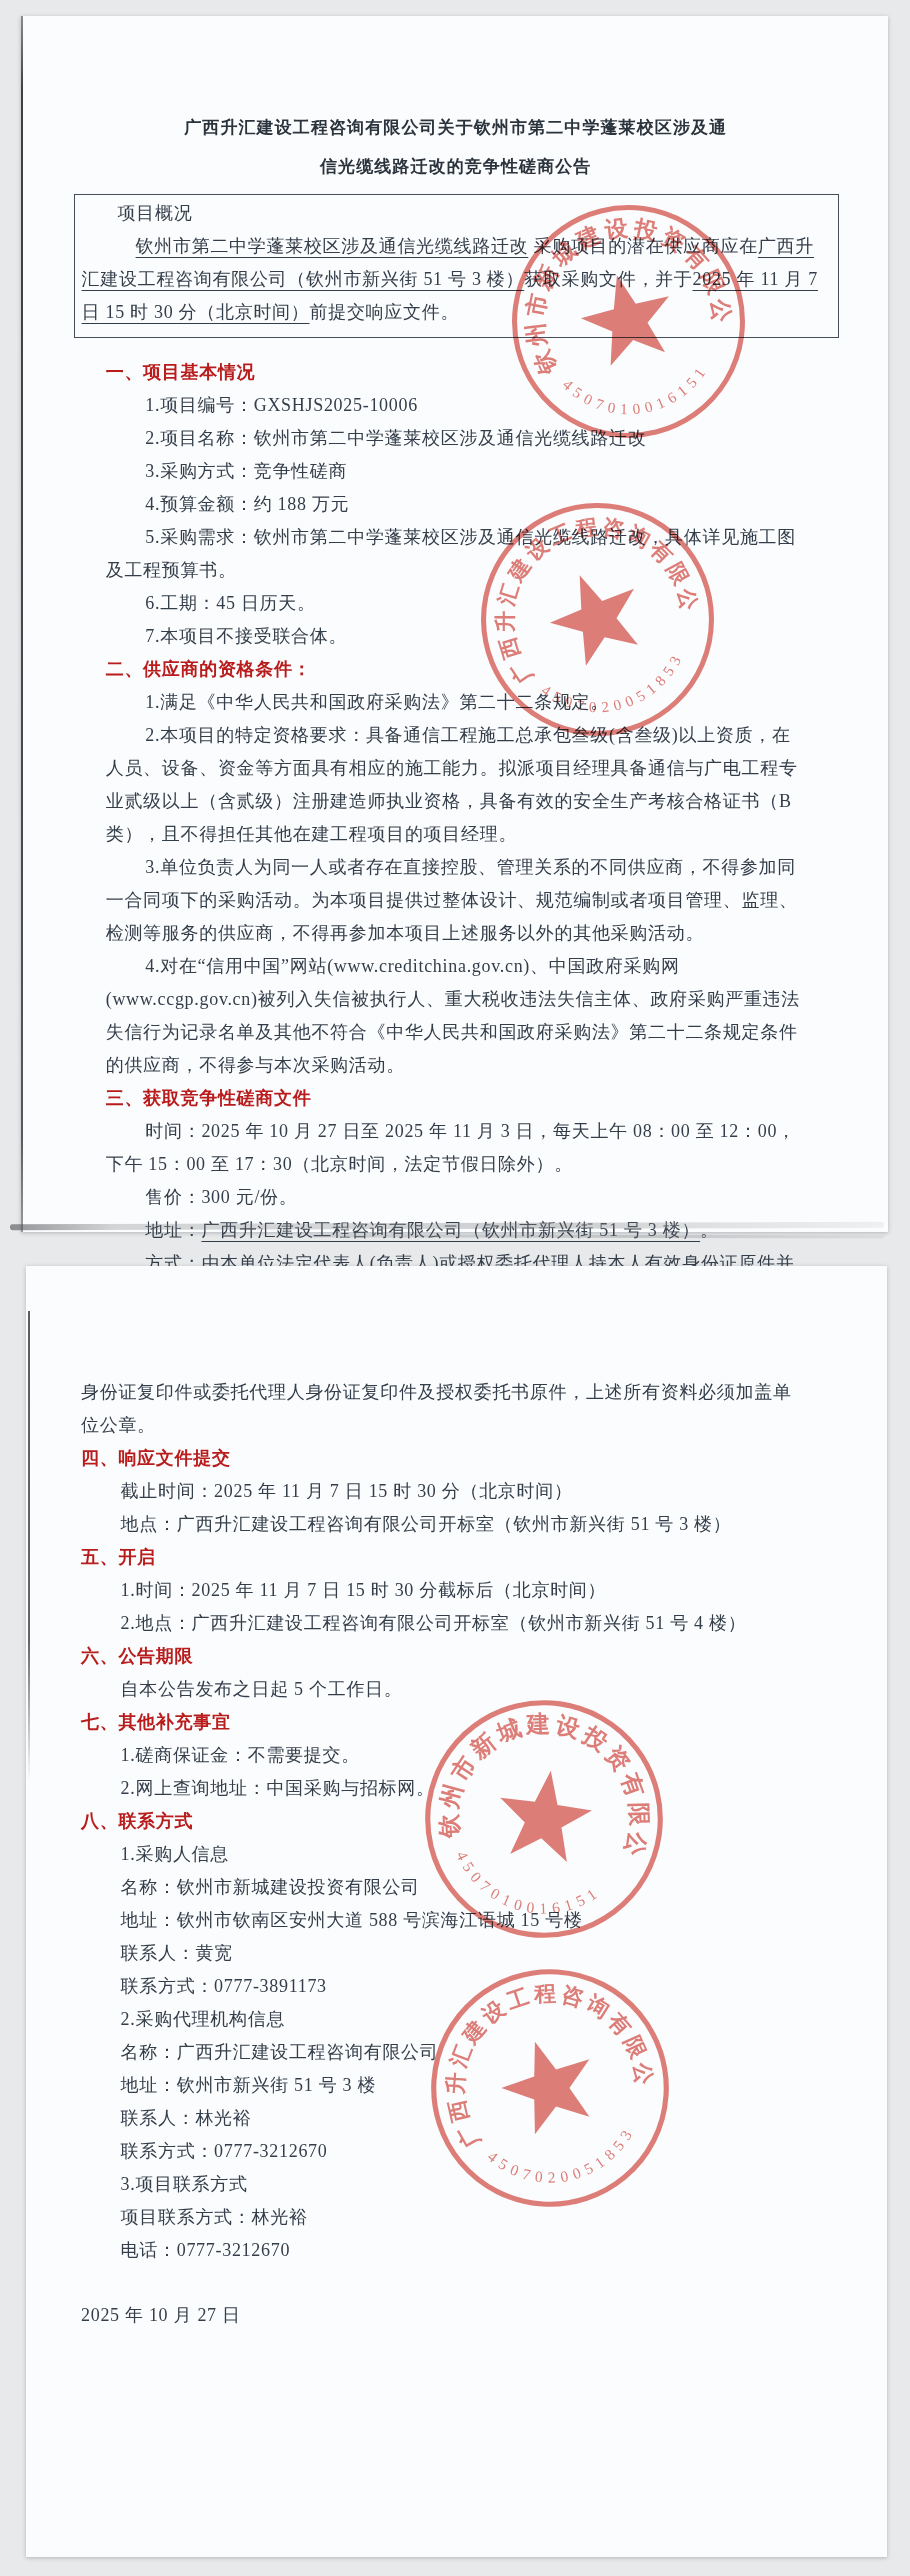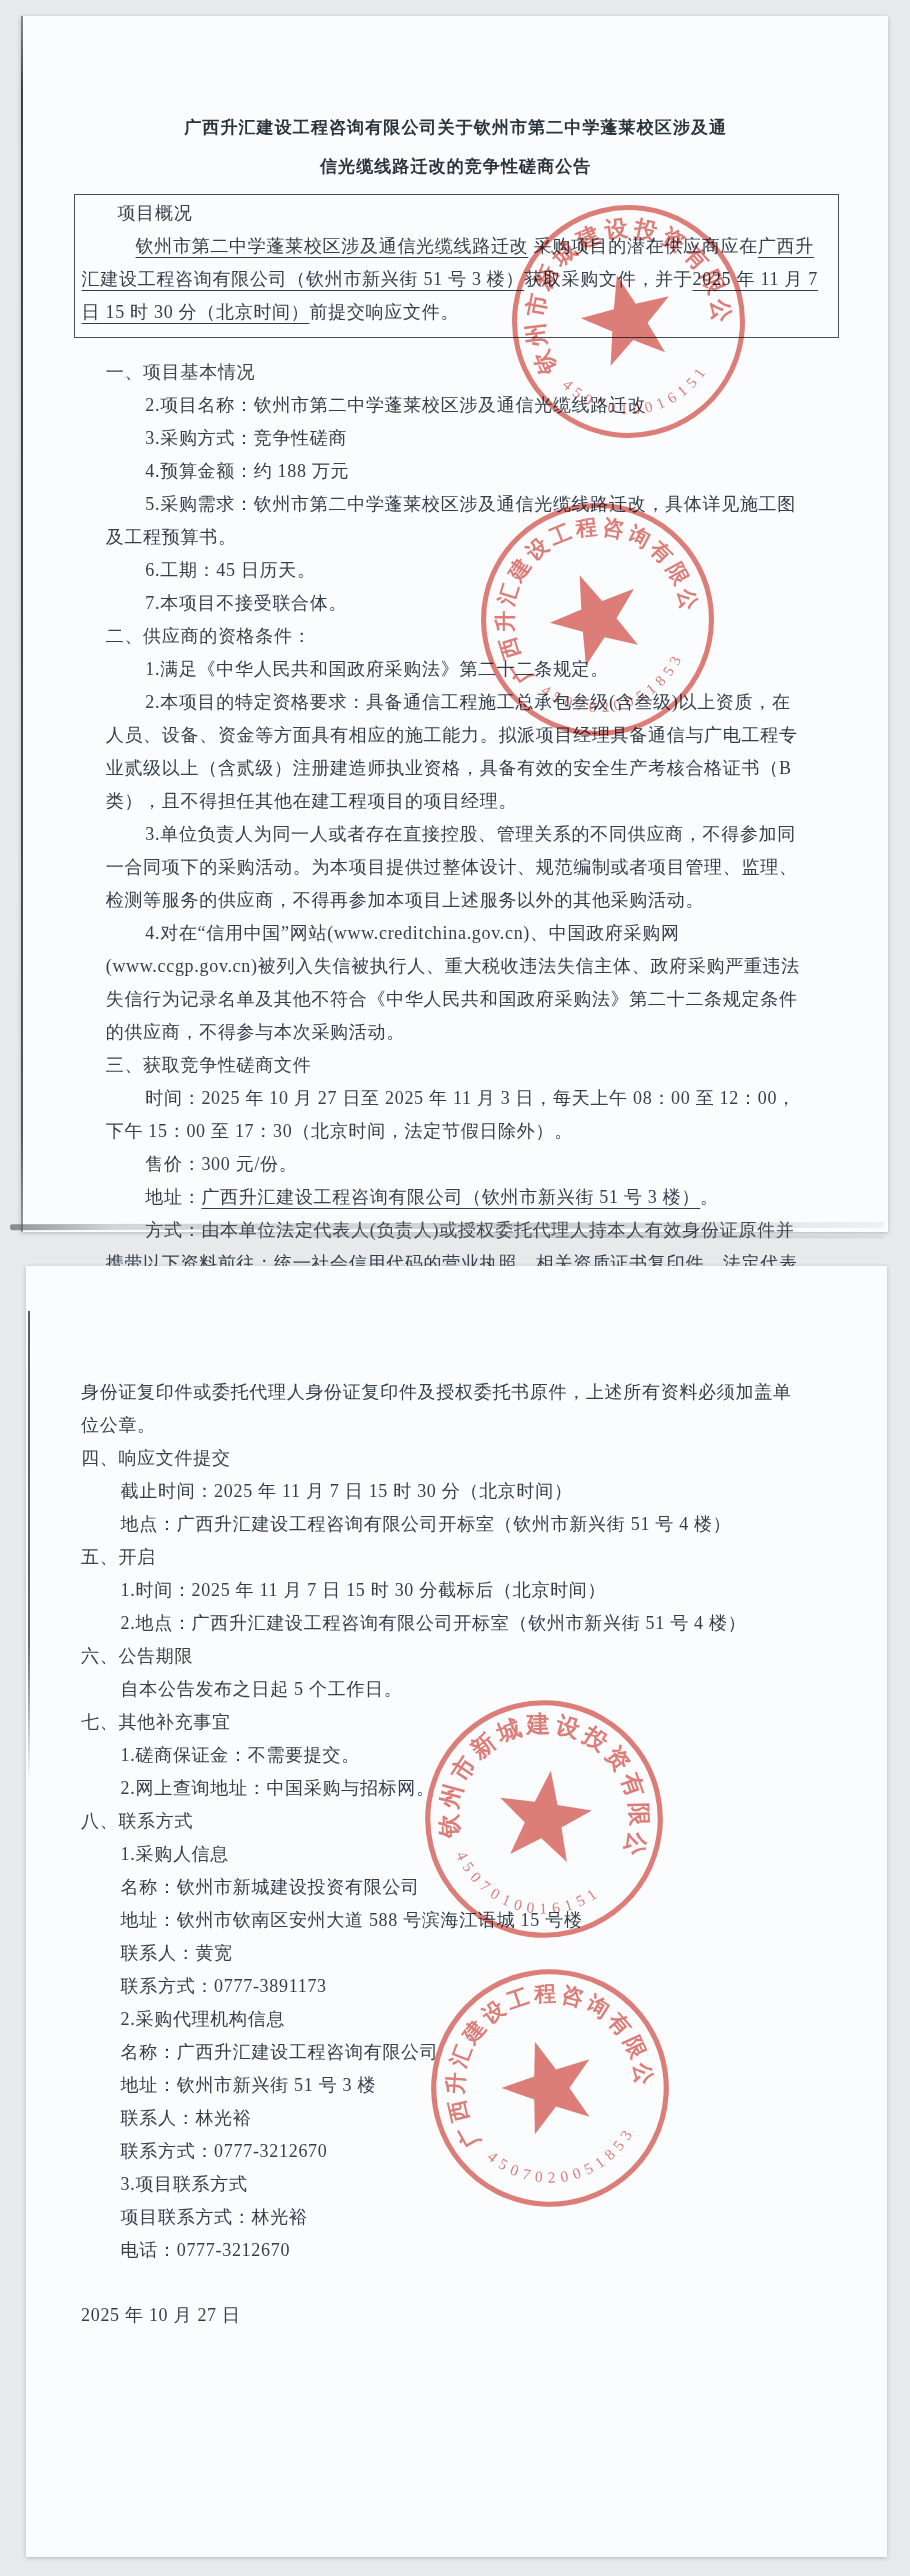--- a/index.html
+++ b/index.html
@@ -23,21 +23,21 @@
     line-height:39px;margin:0 0 5.7px 0;letter-spacing:1.1px;
   }
   .overview-box{
     border:1.1px solid #454e59;
     margin:8px -33px 18px -32px;
     padding:2.3px 9.2px 8px 6.9px;
   }
   .box-label{margin:0;text-indent:2em;}
   .box-para{margin:0;text-indent:3em;}
   .u{text-decoration:underline;text-underline-offset:4.6px;text-decoration-thickness:0.9px;text-align:center;}
-  .heading{margin:0;font-weight:normal;color:#404040;}
+  .heading{margin:0;font-weight:bold;color:#b91c1c;}
   .item{margin:0;text-indent:2.2em;}
   .noindent{text-indent:0;}
   .date-line{margin:32px 0 0 0;text-align:left;}
   .seal{position:absolute;mix-blend-mode:multiply;opacity:.78;color:#d75a53;pointer-events:none;filter:blur(0.2px);}
   .seal svg{overflow:visible;}
   .edge-line-1{
     position:absolute;left:0;top:0;width:2.3px;height:1216px;
     background:linear-gradient(180deg,#8a8a8a 0%,#3d3f42 6%,#474a4e 70%,#55585c 92%,#9a9a9a 100%);
   }
   .edge-line-2{
@@ -68,20 +68,21 @@
 
     <div class="content">
       <h1 class="title"><span>广西升汇建设工程咨询有限公司关于钦州市第二中学蓬莱校区涉及通</span><br><span>信光缆线路迁改的竞争性磋商公告</span></h1>
 
       <div class="overview-box">
         <p class="box-label">项目概况</p>
         <p class="box-para"><span class="u">钦州市第二中学蓬莱校区涉及通信光缆线路迁改</span><span> 采购项目的潜在供应商应在</span><span class="u">广西升汇建设工程咨询有限公司（钦州市新兴街 51 号 3 楼）</span><span>获取采购文件，并于</span><span class="u">2025 年 11 月 7 日 15 时 30 分（北京时间）</span><span>前提交响应文件。</span></p>
       </div>
 
       <p class="heading">一、项目基本情况</p>
+      <p class="item">1.项目编号：GXSHJS2025-10006</p>
       <p class="item">2.项目名称：钦州市第二中学蓬莱校区涉及通信光缆线路迁改</p>
       <p class="item">3.采购方式：竞争性磋商</p>
       <p class="item">4.预算金额：约 188 万元</p>
       <p class="item">5.采购需求：钦州市第二中学蓬莱校区涉及通信光缆线路迁改，具体详见施工图及工程预算书。</p>
       <p class="item">6.工期：45 日历天。</p>
       <p class="item">7.本项目不接受联合体。</p>
 
       <p class="heading">二、供应商的资格条件：</p>
       <p class="item">1.满足《中华人民共和国政府采购法》第二十二条规定。</p>
       <p class="item">2.本项目的特定资格要求：具备通信工程施工总承包叁级(含叁级)以上资质，在人员、设备、资金等方面具有相应的施工能力。拟派项目经理具备通信与广电工程专业贰级以上（含贰级）注册建造师执业资格，具备有效的安全生产考核合格证书（B 类），且不得担任其他在建工程项目的项目经理。</p>
@@ -122,21 +123,21 @@
   <div class="smear smear-3"></div>
 
   <div class="page page2">
     <div class="edge-line-2"></div>
 
     <div class="content">
       <p class="item noindent">身份证复印件或委托代理人身份证复印件及授权委托书原件，上述所有资料必须加盖单位公章。</p>
 
       <p class="heading">四、响应文件提交</p>
       <p class="item">截止时间：2025 年 11 月 7 日 15 时 30 分（北京时间）</p>
-      <p class="item">地点：广西升汇建设工程咨询有限公司开标室（钦州市新兴街 51 号 4 楼）</p>
+      <p class="item">地点：广西升汇建设工程咨询有限公司开标室（钦州市新兴街 51 号 3 楼）</p>
 
       <p class="heading">五、开启</p>
       <p class="item">1.时间：2025 年 11 月 7 日 15 时 30 分截标后（北京时间）</p>
       <p class="item">2.地点：广西升汇建设工程咨询有限公司开标室（钦州市新兴街 51 号 4 楼）</p>
 
       <p class="heading">六、公告期限</p>
       <p class="item">自本公告发布之日起 5 个工作日。</p>
 
       <p class="heading">七、其他补充事宜</p>
       <p class="item">1.磋商保证金：不需要提交。</p>

